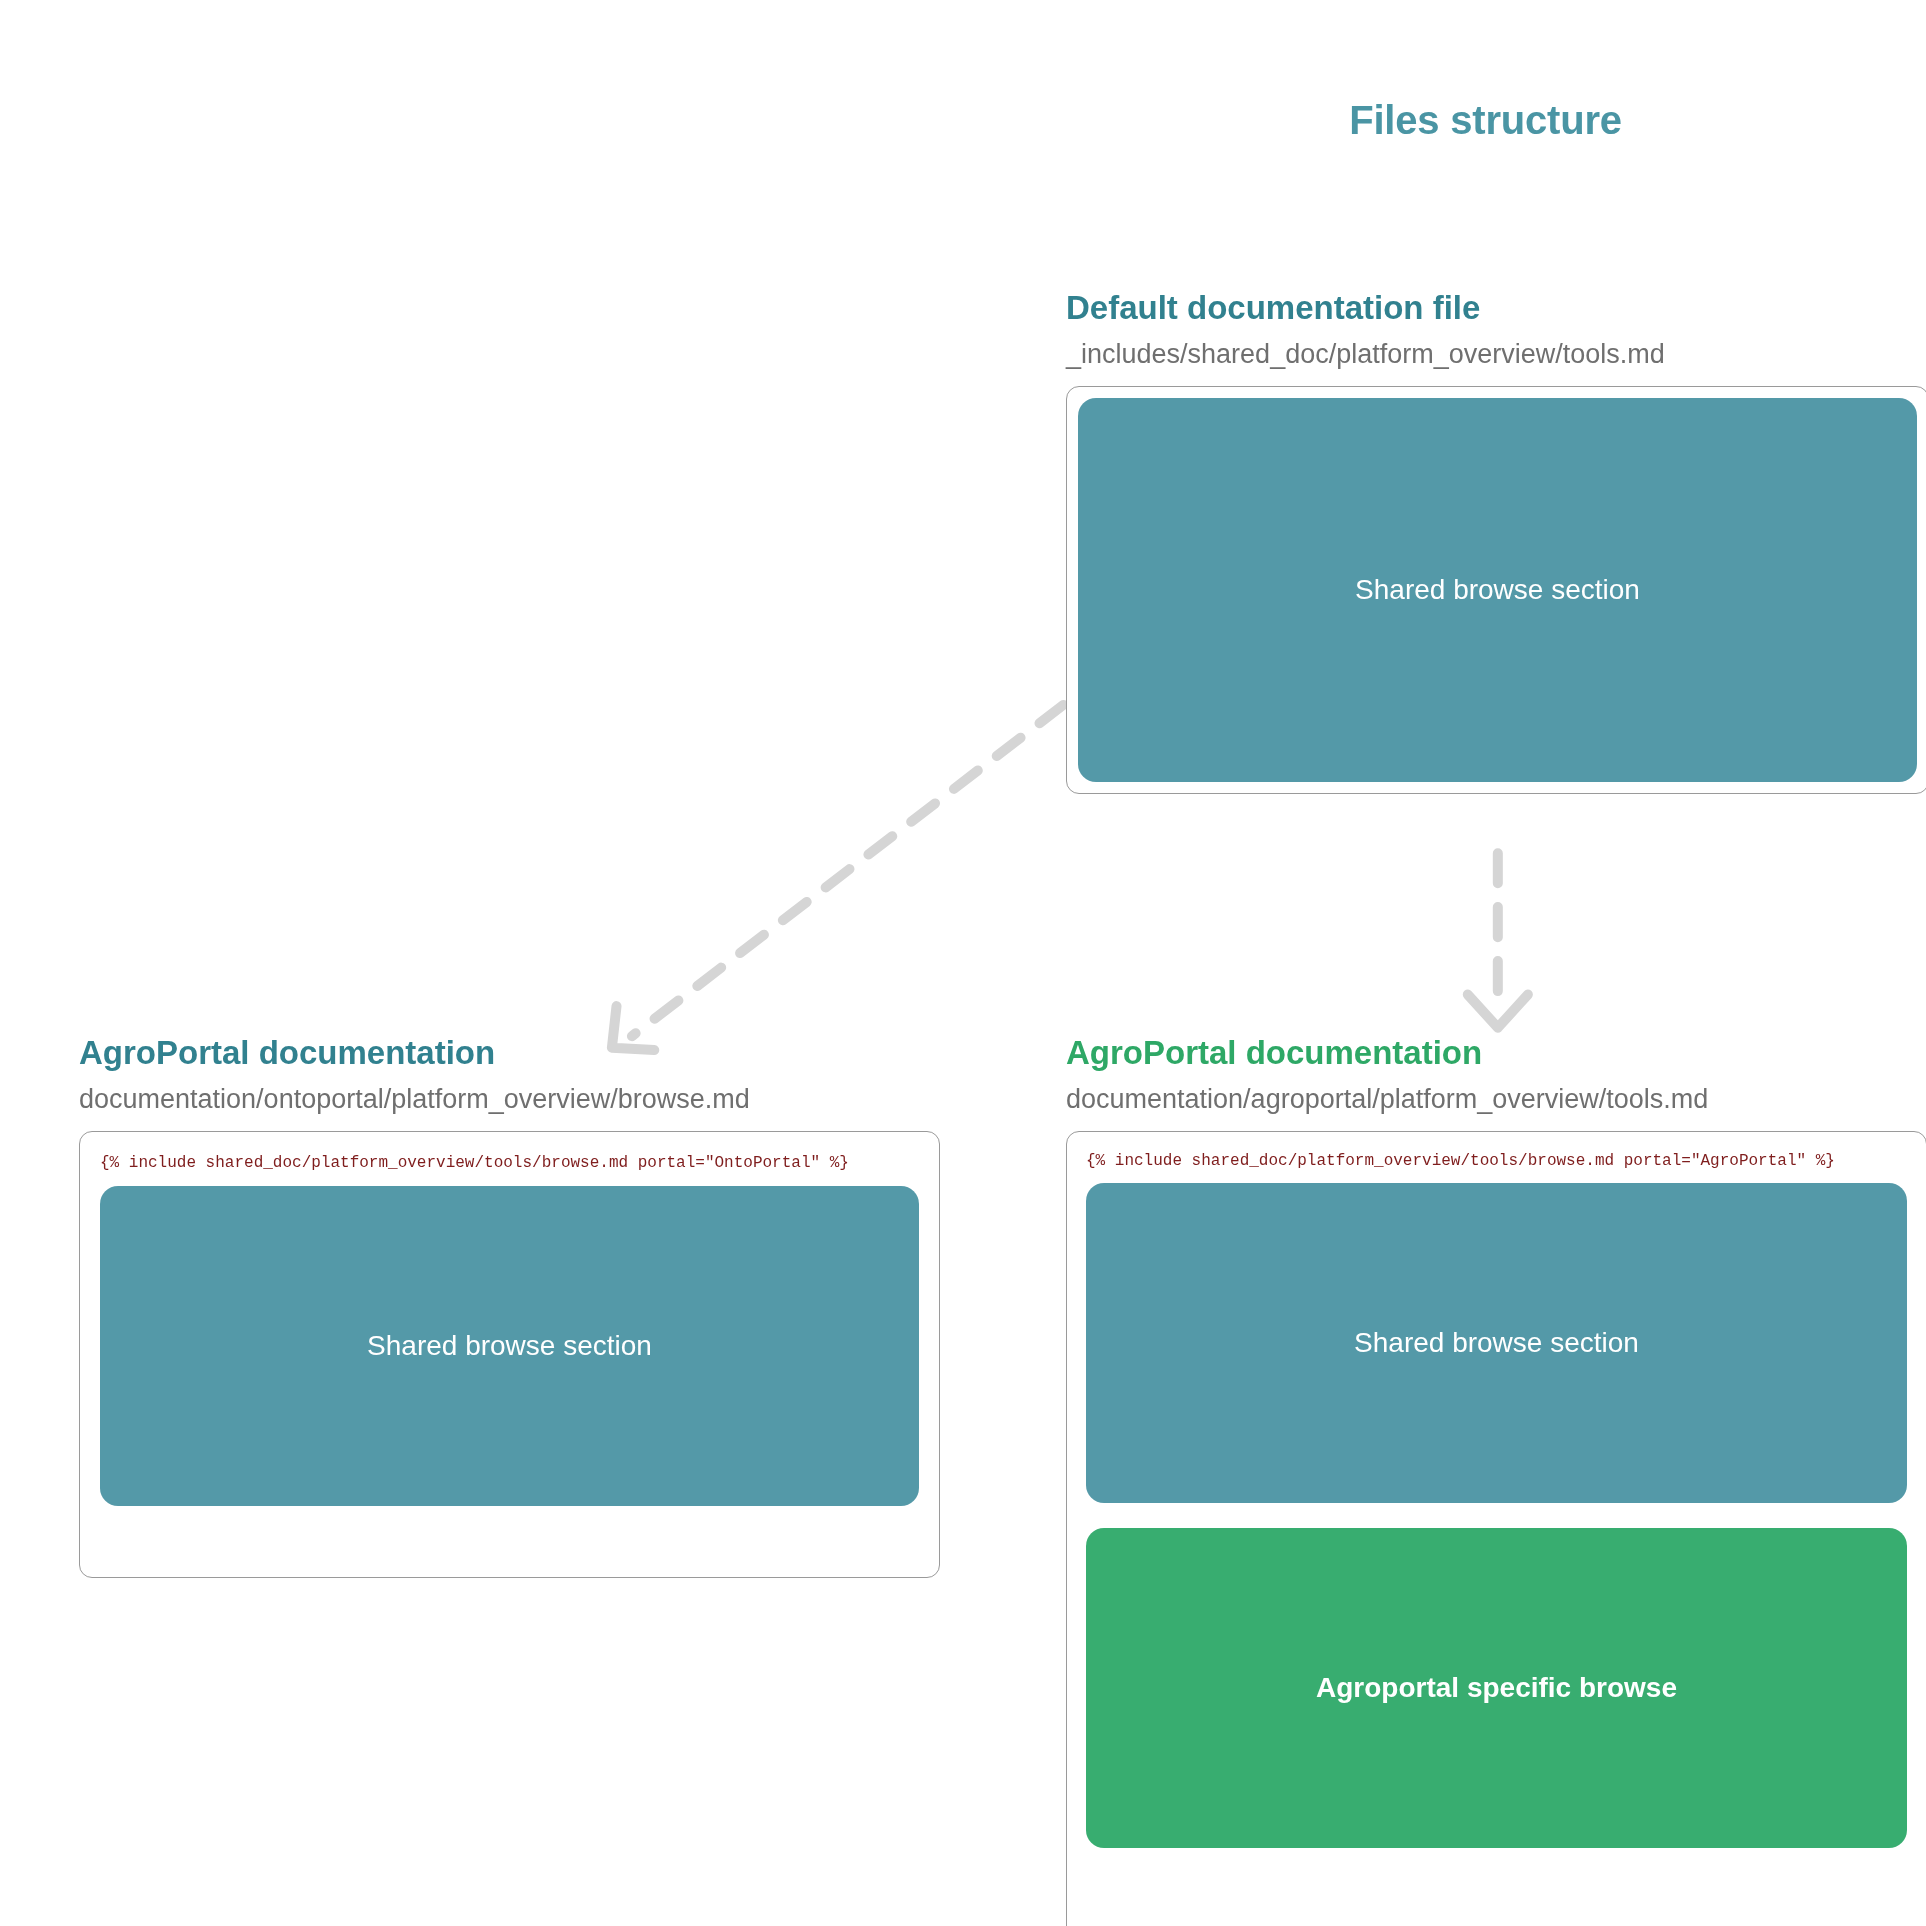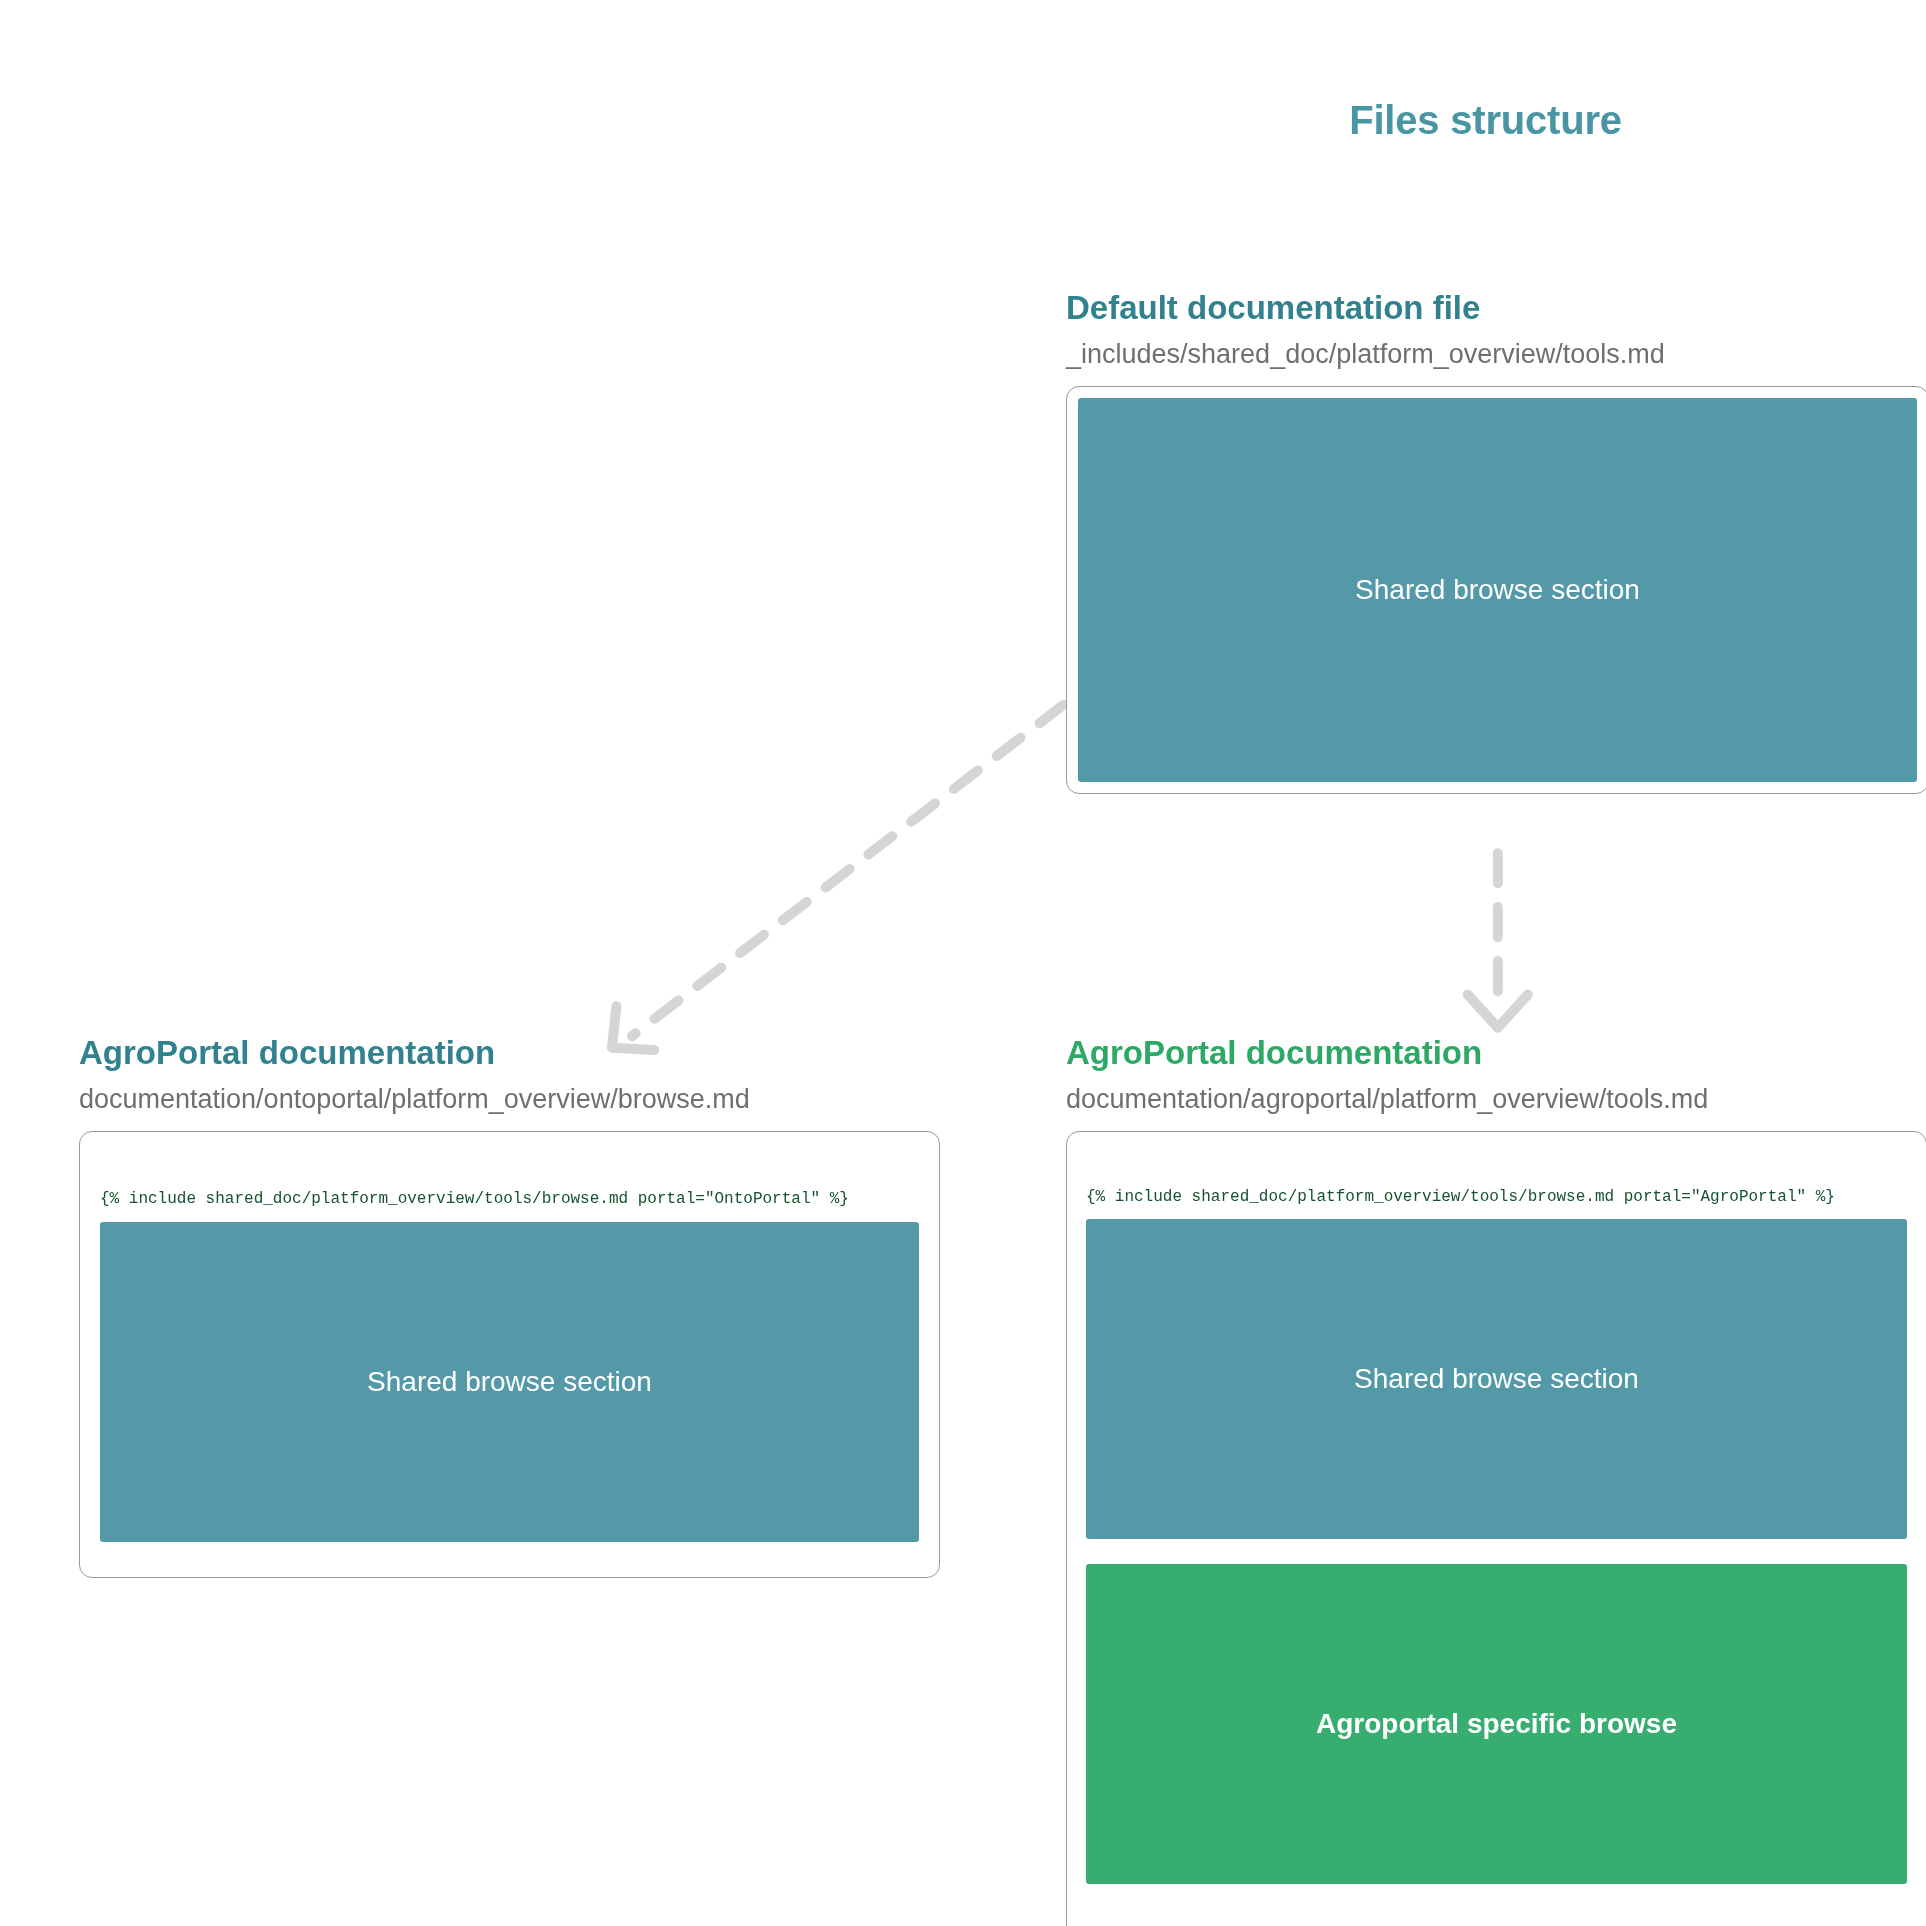--- a/index.html
+++ b/index.html
@@ -73,28 +73,27 @@
     background: #ffffff;
     border: 1.2px solid #9a9a9a;
     border-radius: 13px;
     padding: 0;
     position: relative;
   }
 
   .code-line {
     font-family: "Liberation Mono", "DejaVu Sans Mono", monospace;
     font-size: 16px;
-    color: #14532d;
+    color: #7f1d1d;
     white-space: nowrap;
     letter-spacing: 0px;
-    margin-top: 36px;
   }
 
   .block {
-    border-radius: 3px;
+    border-radius: 18px;
     display: flex;
     align-items: center;
     justify-content: center;
     color: #ffffff;
     font-size: 28px;
     font-weight: 400;
   }
   .block-shared { background: #5499a8; }
   .block-green  { background: #38ad70; }
 

